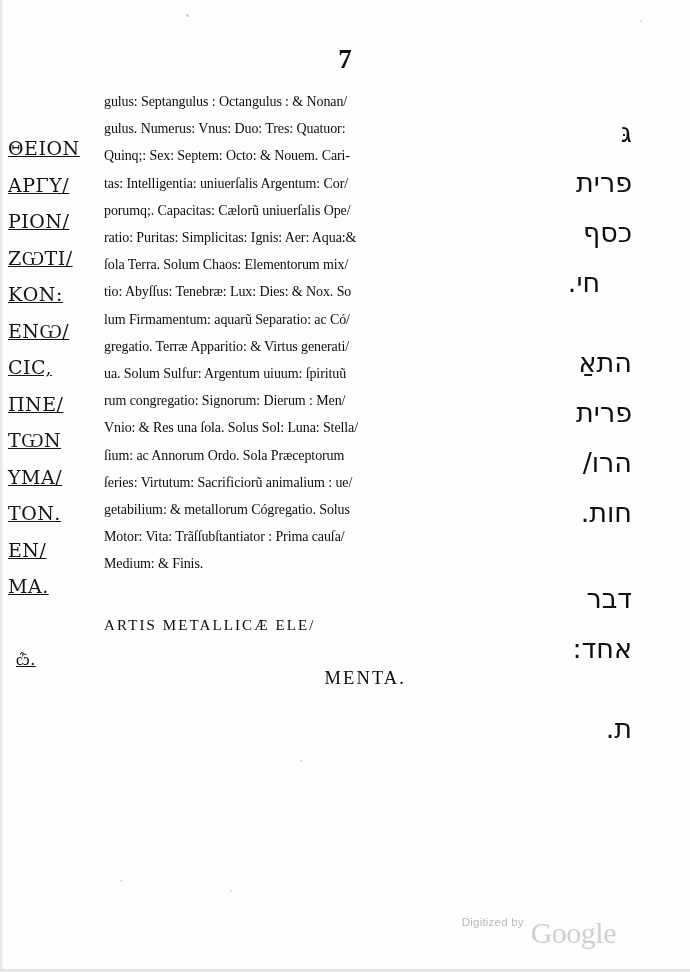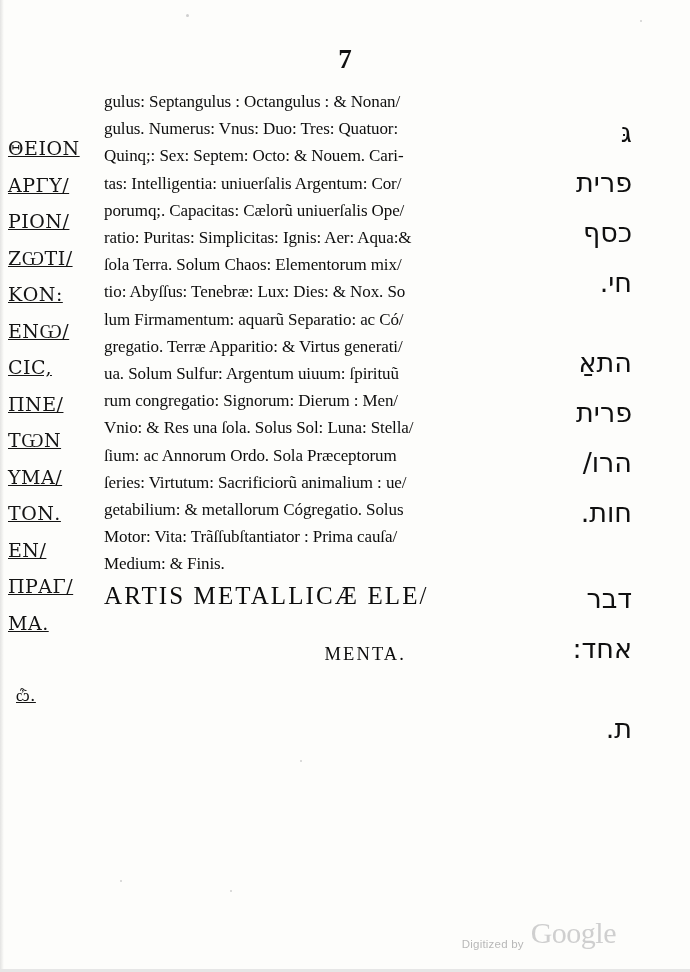--- a/index.html
+++ b/index.html
@@ -52,42 +52,43 @@
     font-size: 17px;
   }
 
   
   #main-text {
     position: absolute;
     left: 104px;
     top: 88px;
     width: 412px;
     font-family: "Liberation Serif", serif;
-    font-size: 17px;
+    font-size: 14px;
     line-height: 27.2px;
     color: #0d0d0d;
     letter-spacing: -0.1px;
   }
   #main-text .tline {
     white-space: nowrap;
   }
 
   
   #heading {
     position: absolute;
     left: 104px;
     top: 582px;
     width: 412px;
     font-family: "Liberation Serif", serif;
     color: #0d0d0d;
   }
   #heading .h1 {
-    font-size: 25px;
+    font-size: 15px;
     letter-spacing: 2.1px;
     white-space: nowrap;
+    margin-top: 35px;
   }
   #heading .h2 {
     margin-top: 34px;
     font-size: 18.5px;
     letter-spacing: 2.1px;
     text-align: right;
     padding-right: 110px;
   }
 
   
@@ -99,31 +100,31 @@
     text-align: right;
     font-family: "DejaVu Sans", sans-serif;
     font-size: 27px;
     line-height: 50px;
     color: #101010;
     direction: rtl;
   }
   #hebrew-margin .hline {
     white-space: nowrap;
   }
-  #hebrew-margin .hline.sp1 { margin-bottom: 30px; }
+  #hebrew-margin .hline.sp1 { margin-bottom: 30px; text-align: center; }
   #hebrew-margin .hline.sp2 { margin-bottom: 36px; }
   #hebrew-margin .hline.sp3 { margin-bottom: 30px; }
 
   
   #footer {
     position: absolute;
     right: 74px;
     bottom: 22px;
     display: flex;
-    align-items: flex-end;
+    align-items: flex-start;
     gap: 7px;
     color: #c9c9c9;
   }
   #footer .digitized {
     font-family: "Liberation Sans", sans-serif;
     font-size: 11.5px;
     letter-spacing: 0.2px;
     color: #b8b8b8;
   }
   #footer .google {
@@ -173,21 +174,20 @@
     <div class="gline">ΡΙΟΝ/</div>
     <div class="gline">ΖѠΤΙ/</div>
     <div class="gline">ΚΟΝ:</div>
     <div class="gline">ΕΝѠ/</div>
     <div class="gline">CIC,</div>
     <div class="gline">ΠΝΕ/</div>
     <div class="gline">ΤѠΝ</div>
     <div class="gline">ΥΜΑ/</div>
     <div class="gline">ΤΟΝ.</div>
     <div class="gline">ΕΝ/</div>
-    <div class="gline">ΠΡΑΓ/</div>
     <div class="gline">ΜΑ.</div>
     <div class="gline last">ѽ.</div>
   </div>
 
   <div id="main-text">
     <div class="tline">gulus: Septangulus : Octangulus : &amp; Nonan/</div>
     <div class="tline">gulus. Numerus: Vnus: Duo: Tres:  Quatuor:</div>
     <div class="tline">Quinq;: Sex: Septem: Octo: &amp; Nouem.  Cari-</div>
     <div class="tline">tas: Intelligentia: uniuerſalis Argentum: Cor/</div>
     <div class="tline">porumq;. Capacitas: Cælorũ uniuerſalis Ope/</div>

